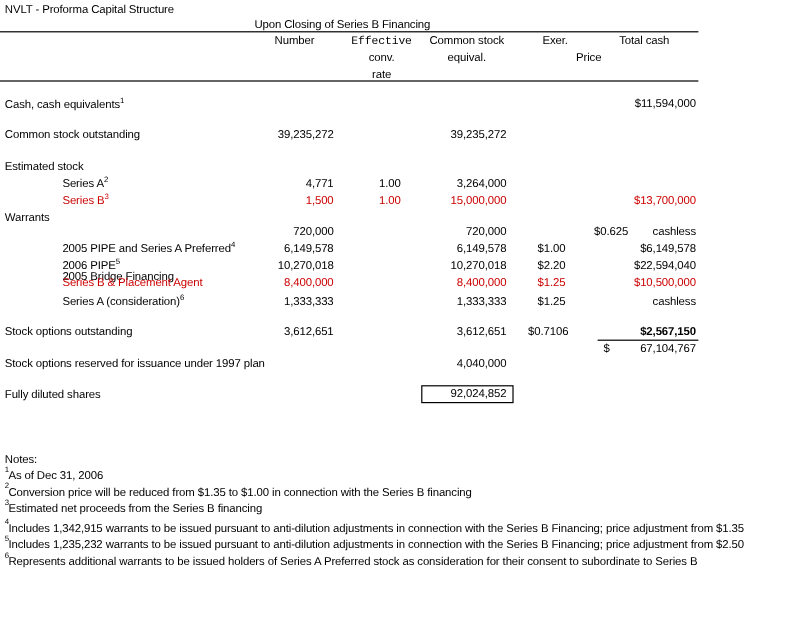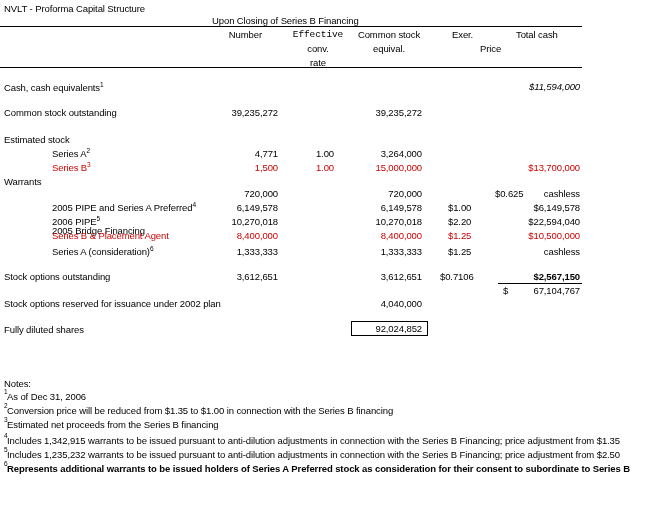--- a/index.html
+++ b/index.html
@@ -31,21 +31,21 @@
 <div class="abs c" style="left:288px; top:43px; width:60px;">conv.</div>
 <div class="abs c" style="left:288px; top:57px; width:60px;">rate</div>
 <div class="abs c" style="left:350px; top:29px; width:78px;">Common stock</div>
 <div class="abs c" style="left:350px; top:43px; width:78px;">equival.</div>
 <div class="abs" style="left:452px; top:29px;">Exer.</div>
 <div class="abs" style="left:452px; top:43px;margin-left:28px;">Price</div>
 <div class="abs" style="left:516px; top:29px;">Total cash</div>
 <div class="hline" style="left:0; top:67px; width:582px;"></div>
 
 <div class="abs" style="left:4px; top:82px;"><span>Cash, cash equivalents</span><sup>1</sup></div>
-<div class="abs r" style="left:500px; top:81px; width:80px;font-style:italic;">$11,594,000</div>
+<div class="abs r" style="left:500px; top:81px; width:80px;">$11,594,000</div>
 
 <div class="abs" style="left:4px; top:107px;">Common stock outstanding</div>
 <div class="abs r" style="left:200px; top:107px; width:78px;">39,235,272</div>
 <div class="abs r" style="left:350px; top:107px; width:72px;">39,235,272</div>
 
 <div class="abs" style="left:4px; top:134px;">Estimated stock</div>
 <div class="abs" style="left:52px; top:148px;"><span>Series A</span><sup>2</sup></div>
 <div class="abs r" style="left:200px; top:148px; width:78px;">4,771</div>
 <div class="abs r" style="left:290px; top:148px; width:44px;">1.00</div>
 <div class="abs r" style="left:350px; top:148px; width:72px;">3,264,000</div>
@@ -91,21 +91,21 @@
 <div class="abs" style="left:4px; top:271px;">Stock options outstanding</div>
 <div class="abs r" style="left:200px; top:271px; width:78px;">3,612,651</div>
 <div class="abs r" style="left:350px; top:271px; width:72px;">3,612,651</div>
 <div class="abs" style="left:440px; top:271px;">$0.7106</div>
 <div class="abs r" style="left:500px; top:271px; width:80px;font-weight:bold;">$2,567,150</div>
 
 <div class="hline" style="left:498px; top:283px; width:84px;"></div>
 <div class="abs" style="left:503px; top:285px;">$</div>
 <div class="abs r" style="left:510px; top:285px; width:70px;">67,104,767</div>
 
-<div class="abs" style="left:4px; top:298px;">Stock options reserved for issuance under 2002 plan</div>
+<div class="abs" style="left:4px; top:298px;">Stock options reserved for issuance under 1997 plan</div>
 <div class="abs r" style="left:350px; top:298px; width:72px;">4,040,000</div>
 
 <div class="abs" style="left:4px; top:324px;">Fully diluted shares</div>
 <div class="box" style="left:351px; top:321px; width:75px; height:13px;"></div>
 <div class="abs r" style="left:350px; top:323px; width:72px;">92,024,852</div>
 
 <div class="abs" style="left:4px; top:378px;">Notes:</div>
 
 <div class="note-sup" style="left:4px; top:388px;">1</div>
 <div class="abs" style="left:7px; top:391px;">As of Dec 31, 2006</div>
@@ -116,13 +116,13 @@
 <div class="note-sup" style="left:4px; top:416px;">3</div>
 <div class="abs" style="left:7px; top:419px;">Estimated net proceeds from the Series B financing</div>
 
 <div class="note-sup" style="left:4px; top:432px;">4</div>
 <div class="abs" style="left:7px; top:435px;">Includes 1,342,915 warrants to be issued pursuant to anti-dilution adjustments in connection with the Series B Financing; price adjustment from $1.35</div>
 
 <div class="note-sup" style="left:4px; top:446px;">5</div>
 <div class="abs" style="left:7px; top:449px;">Includes 1,235,232 warrants to be issued pursuant to anti-dilution adjustments in connection with the Series B Financing; price adjustment from $2.50</div>
 
 <div class="note-sup" style="left:4px; top:460px;">6</div>
-<div class="abs" style="left:7px; top:463px;font-weight:bold;">Represents additional warrants to be issued holders of Series A Preferred stock as consideration for their consent to subordinate to Series B</div>
+<div class="abs" style="left:7px; top:463px;">Represents additional warrants to be issued holders of Series A Preferred stock as consideration for their consent to subordinate to Series B</div>
 
 </body></html>

